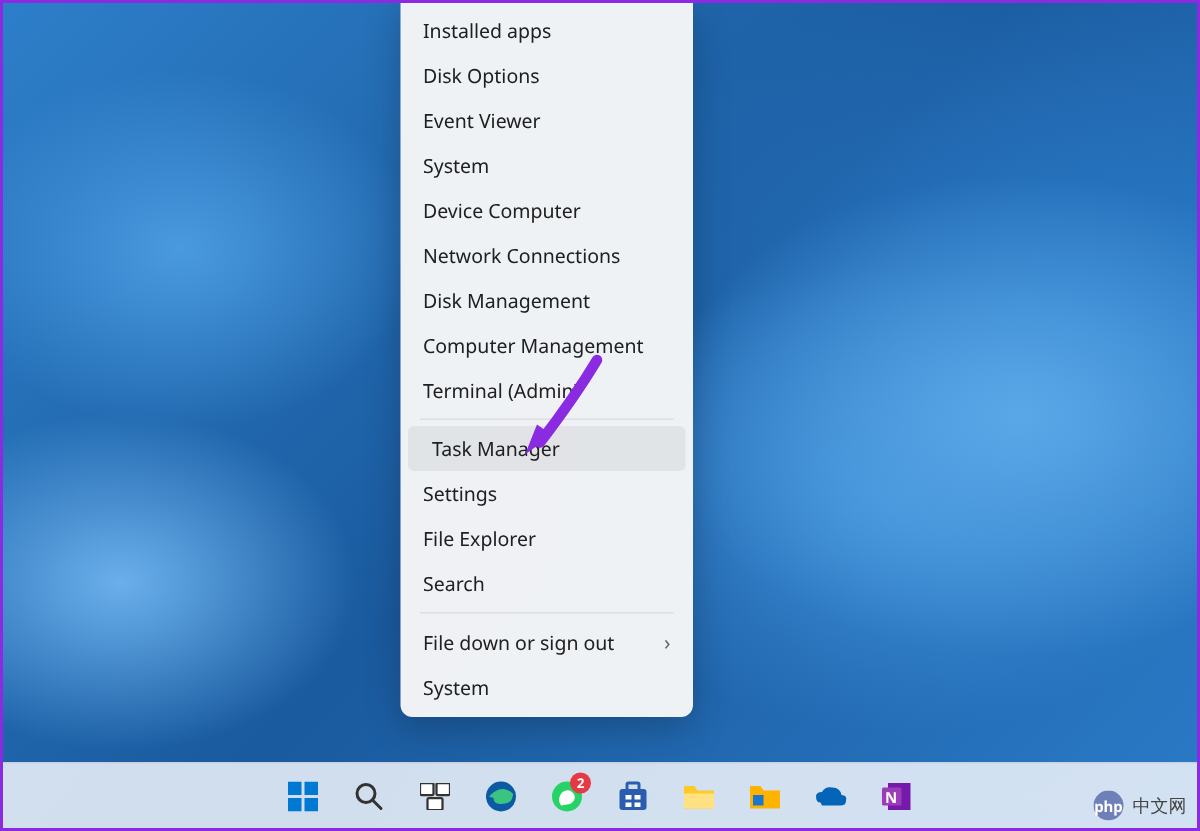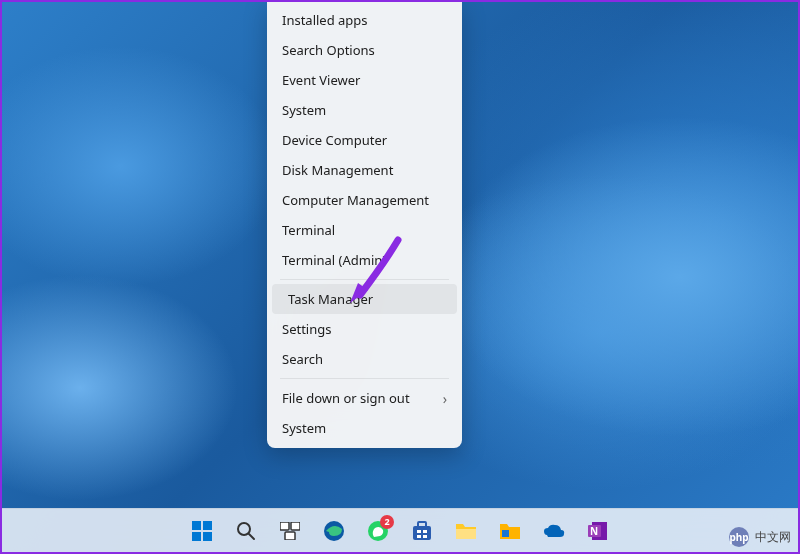--- a/index.html
+++ b/index.html
@@ -151,51 +151,54 @@
 
 <div class="wallpaper"></div>
 
 <div class="frame"></div>
 
 <div class="context-menu">
   <div class="menu-item">
     <span>Installed apps</span>
   </div>
   <div class="menu-item">
-    <span>Search Options</span>
+    <span>Disk Options</span>
   </div>
   <div class="menu-item">
     <span>Event Viewer</span>
   </div>
   <div class="menu-item">
     <span>System</span>
   </div>
   <div class="menu-item">
     <span>Device Computer</span>
   </div>
   <div class="menu-item">
+    <span>Network Connections</span>
+  </div>
+  <div class="menu-item">
     <span>Disk Management</span>
   </div>
   <div class="menu-item">
     <span>Computer Management</span>
-  </div>
-  <div class="menu-item">
-    <span>Terminal</span>
   </div>
   <div class="menu-item">
     <span>Terminal (Admin)</span>
   </div>
 
   <div class="separator"></div>
 
   <div class="menu-item highlighted">
     <span>Task Manager</span>
   </div>
   <div class="menu-item">
     <span>Settings</span>
+  </div>
+  <div class="menu-item">
+    <span>File Explorer</span>
   </div>
   <div class="menu-item">
     <span>Search</span>
   </div>
 
   <div class="separator"></div>
 
   <div class="menu-item has-submenu">
     <span>File down or sign out</span>
   </div>

